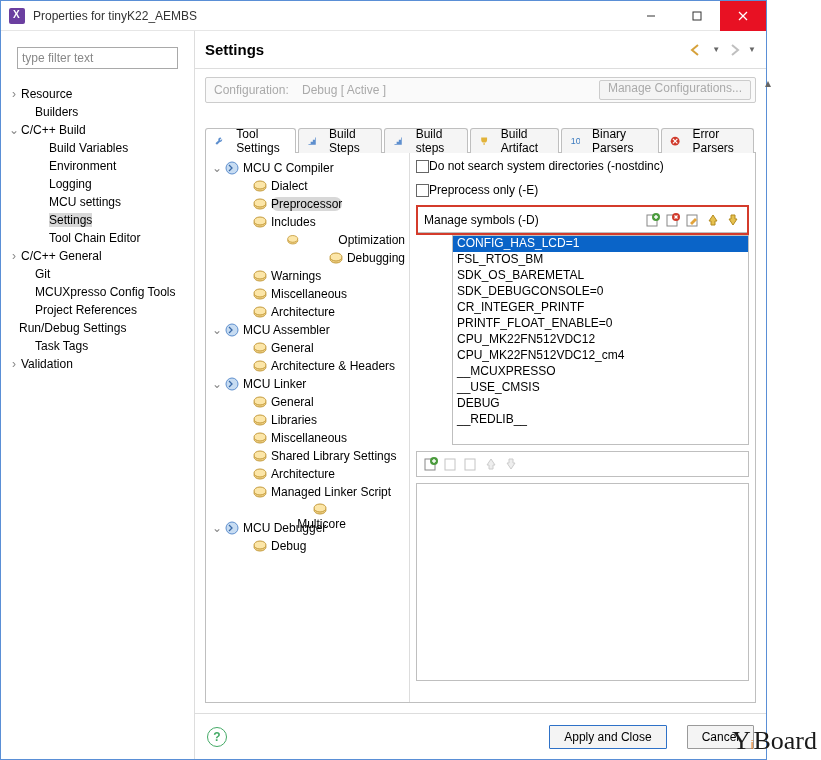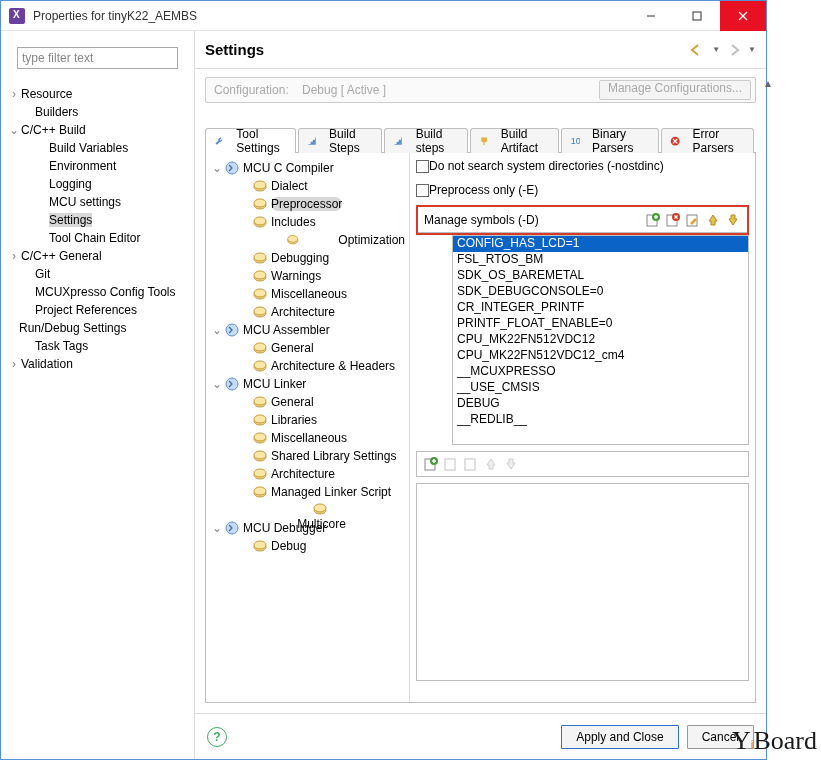--- a/index.html
+++ b/index.html
@@ -54,21 +54,21 @@
 .highlight-wrap { border: 2px solid #d43b2b; padding-bottom: 0; }
 .highlight-wrap .panel-head { border: none; border-bottom: 1px solid #bfbfbf; }
 .list { border: 1px solid #bfbfbf; min-height: 60px; background: #fff; }
 .list .item { height: 16px; padding: 0 4px; white-space: nowrap; }
 .list .item.sel { background: #0a64c8; color: #fff; }
 .list.tall { height: 210px; }
 .list.tall2 { height: 198px; }
 .footer { height: 46px; border-top: 1px solid #ddd; display: flex; align-items: center; padding: 0 12px; }
 .footer .help { width: 20px; height: 20px; border: 1.4px solid #4a6; border-radius: 50%; color: #4a6; display: flex; align-items: center; justify-content: center; font-weight: bold; }
 .footer .spacer { flex: 1; }
-.footer .btn { height: 24px; border: 1px solid #9a9a9a; background: #f4f4f4; padding: 0 14px; margin-left: 8px; border-radius: 1px; }
+.footer .btn { height: 24px; border: 1px solid #9a9a9a; background: #f4f4f4; padding: 0 14px; margin-left: 20px; border-radius: 1px; }
 .footer .btn.primary { border: 1.5px solid #2e71c7; }
 .watermark { position: absolute; right: 4px; bottom: 4px; font-family: Georgia, serif; font-size: 26px; color: #1a1a1a; pointer-events: none; }
 .watermark .i { color: #e97a1a; }
 .iconbtn { width: 16px; height: 16px; }
 svg { display: block; }
 </style>
 </head>
 <body>
 
 <div class="window">
@@ -293,21 +293,21 @@
               <div class="trow" style="padding-left: 32px; gap: 36px;">
                 <span class="tarrow" style="visibility: hidden;"></span>
                 <span class="ticon">
                   <svg viewBox="0 0 16 16">
                     <ellipse cx="8" cy="9" rx="6" ry="4" fill="#f2d48a" stroke="#c49a3a"></ellipse>
                     <ellipse cx="8" cy="7" rx="6" ry="4" fill="#fce6a8" stroke="#c49a3a"></ellipse>
                   </svg>
                 </span>
                 <span class="lbl">Optimization</span>
               </div>
-              <div class="trow" style="padding-left: 32px;">
+              <div class="trow" style="padding-left: 32px; justify-content: flex-end;">
                 <span class="tarrow" style="visibility: hidden;"></span>
                 <span class="ticon">
                   <svg viewBox="0 0 16 16">
                     <ellipse cx="8" cy="9" rx="6" ry="4" fill="#f2d48a" stroke="#c49a3a"></ellipse>
                     <ellipse cx="8" cy="7" rx="6" ry="4" fill="#fce6a8" stroke="#c49a3a"></ellipse>
                   </svg>
                 </span>
                 <span class="lbl">Debugging</span>
               </div>
               <div class="trow" style="padding-left: 32px;">

